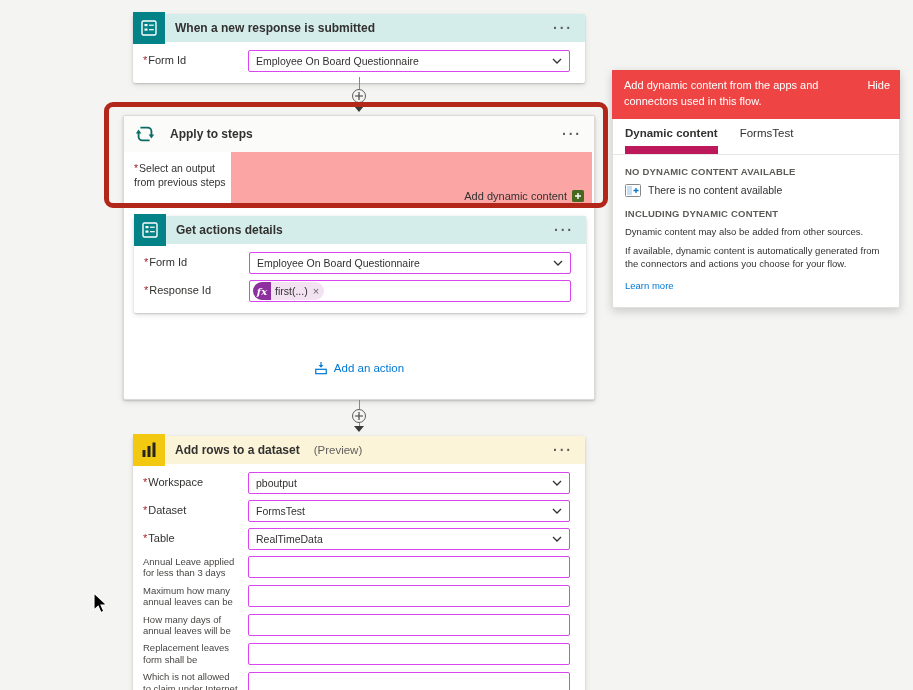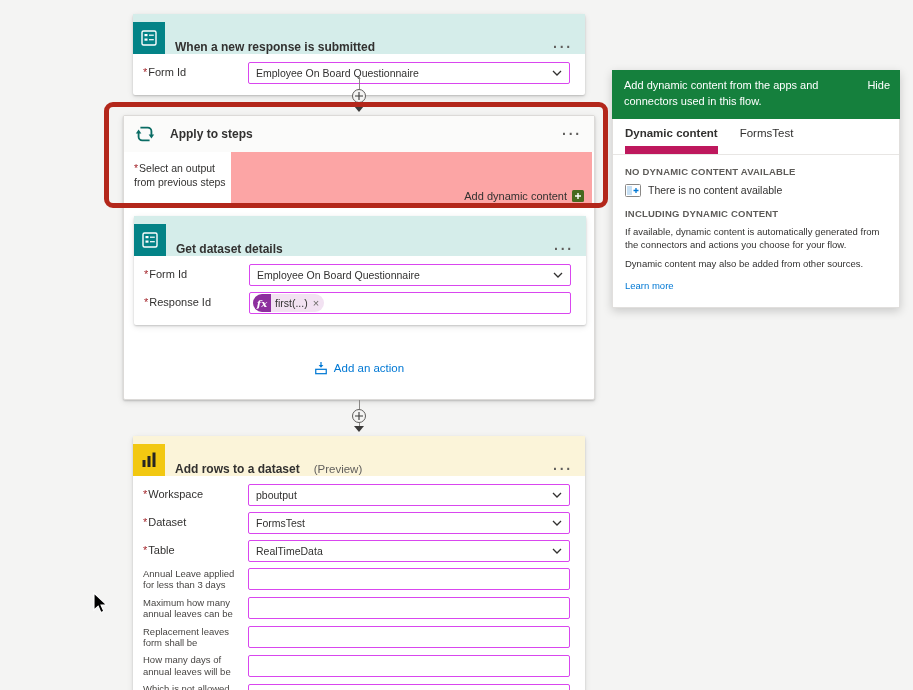--- a/index.html
+++ b/index.html
@@ -3,21 +3,21 @@
 <meta charset="utf-8">
 <style>
   *{margin:0;padding:0;box-sizing:border-box}
   html,body{background:#fff}
   .canvas{position:relative;width:913px;height:690px;background:#f4f4f3;overflow:hidden;
           font-family:"Liberation Sans",sans-serif;color:#323130}
 
   
   .card{position:absolute;background:#fff;border-radius:2px;
         box-shadow:0 1px 2px rgba(0,0,0,.18),0 2px 6px rgba(0,0,0,.10)}
-  .card-header{display:flex;align-items:flex-end;height:40px;padding-right:12px}
+  .card-header{display:flex;align-items:center;height:28px;padding-right:12px}
   .header-teal{background:#d5edea}
   .header-yellow{background:#fbf4d9}
   .conn-tile{width:32px;height:32px;flex:0 0 32px;display:flex;align-items:center;justify-content:center}
   .tile-forms{background:#038387}
   .tile-pbi{background:#f2c811}
   .card-title{font-size:12px;font-weight:bold;color:#323130;margin-left:10px;flex:1;white-space:nowrap;overflow:hidden}
   .title-suffix{font-weight:normal;color:#605e5c;margin-left:14px;font-size:11.5px}
   .menu-dots{color:#605e5c;font-size:14px;font-weight:bold;letter-spacing:2px;cursor:pointer;line-height:1}
 
   
@@ -62,21 +62,21 @@
   .connector{position:absolute;left:351px;width:16px;display:flex;flex-direction:column;align-items:center;z-index:2}
   .conn-line{width:1px;background:#8a8886}
   .plus-circle{width:14px;height:14px;border:1px solid #5f5d5b;border-radius:50%;background:#f4f4f3;
                display:flex;align-items:center;justify-content:center;cursor:pointer}
   .arrow-down{width:0;height:0;border-left:5px solid transparent;border-right:5px solid transparent;
               border-top:6px solid #3b3a39}
 
   
   .panel{position:absolute;left:612px;top:70px;width:288px;z-index:4;
          box-shadow:0 3px 9px rgba(0,0,0,.18)}
-  .panel-header{background:#15803d;color:#fff;display:flex;padding:8px 10px 9px 12px;font-size:11px;line-height:1.45}
+  .panel-header{background:#ef4444;color:#fff;display:flex;padding:8px 10px 9px 12px;font-size:11px;line-height:1.45}
   .panel-header-text{flex:1;padding-right:8px}
   .panel-hide{cursor:pointer;white-space:nowrap}
   .panel-body{background:#fff;border:1px solid #e1dfdd;border-top:none;padding-bottom:14px}
   .tabs{display:flex;gap:22px;padding:8px 12px 0 12px;border-bottom:1px solid #e8e6e4}
   .tab{font-size:11.5px;padding-bottom:7px;cursor:pointer;color:#323130}
   .tab.active{font-weight:bold;border-bottom:8px solid #be185d}
   .panel-section{padding:0 12px}
   .caps-heading{font-size:9.5px;font-weight:bold;color:#5d5b58;letter-spacing:.2px;margin-top:11px}
   .no-content-row{display:flex;align-items:center;gap:7px;margin-top:7px;font-size:10.5px;color:#323130}
   .panel-para{font-size:9.5px;color:#323130;line-height:1.4;margin-top:6px}
@@ -163,21 +163,21 @@
       <div class="card-header header-teal">
         <div class="conn-tile tile-forms">
           <svg width="18" height="18" viewBox="0 0 18 18">
             <rect x="2" y="2" width="14" height="14" rx="1.5" fill="none" stroke="#fff" stroke-width="1.4"></rect>
             <rect x="4.5" y="5" width="3" height="2.2" fill="#fff"></rect>
             <rect x="4.5" y="9.5" width="3" height="2.2" fill="#fff"></rect>
             <rect x="9" y="5.6" width="4.8" height="1.2" fill="#fff"></rect>
             <rect x="9" y="10.1" width="4.8" height="1.2" fill="#fff"></rect>
           </svg>
         </div>
-        <span class="card-title">Get dataset details</span>
+        <span class="card-title">Get actions details</span>
         <span class="menu-dots">···</span>
       </div>
       <div class="card-body">
         <div class="field-row">
           <div class="field-label"><span class="req">*</span><span>Form Id</span></div>
           <div class="input">
             <span>Employee On Board Questionnaire</span>
             <span class="chev">
               <svg width="10" height="6" viewBox="0 0 10 6">
                   <path d="M1 1 L5 5 L9 1" fill="none" stroke="#323130" stroke-width="1.3"></path>
@@ -273,25 +273,25 @@
       </div>
       <div class="field-row">
         <div class="field-label small">Annual Leave applied for less than 3 days</div>
         <div class="input"></div>
       </div>
       <div class="field-row">
         <div class="field-label small">Maximum how many annual leaves can be</div>
         <div class="input"></div>
       </div>
       <div class="field-row">
+        <div class="field-label small">How many days of annual leaves will be</div>
+        <div class="input"></div>
+      </div>
+      <div class="field-row">
         <div class="field-label small">Replacement leaves form shall be</div>
-        <div class="input"></div>
-      </div>
-      <div class="field-row">
-        <div class="field-label small">How many days of annual leaves will be</div>
         <div class="input"></div>
       </div>
       <div class="field-row">
         <div class="field-label small">Which is not allowed to claim under Internet</div>
         <div class="input"></div>
       </div>
     </div>
   </div>
 
   <div class="panel">
@@ -310,22 +310,22 @@
           <span style="display:flex">
             <svg width="16" height="13" viewBox="0 0 16 13">
               <rect x="0.5" y="0.5" width="15" height="12" rx="1" fill="#fff" stroke="#8a8886"></rect>
               <rect x="2" y="2" width="5" height="9" fill="#c7e0f4"></rect>
               <path d="M11 4 V9 M8.5 6.5 H13.5" stroke="#0078d4" stroke-width="1.3"></path>
             </svg>
           </span>
           <span>There is no content available</span>
         </div>
         <div class="caps-heading">INCLUDING DYNAMIC CONTENT</div>
+        <div class="panel-para">Dynamic content may also be added from other sources.</div>
         <div class="panel-para">If available, dynamic content is automatically generated from the connectors and actions you choose for your flow.</div>
-        <div class="panel-para">Dynamic content may also be added from other sources.</div>
         <span class="learn-more">Learn more</span>
       </div>
     </div>
   </div>
 
   <div class="cursor">
     <svg width="18" height="24" viewBox="0 0 18 24">
       <path d="M1 1 L1 18 L5.2 14.2 L8 20.6 L10.8 19.3 L8 13 L13.5 12.8 Z" fill="#000" stroke="#fff" stroke-width="1.1"></path>
     </svg>
   </div>

